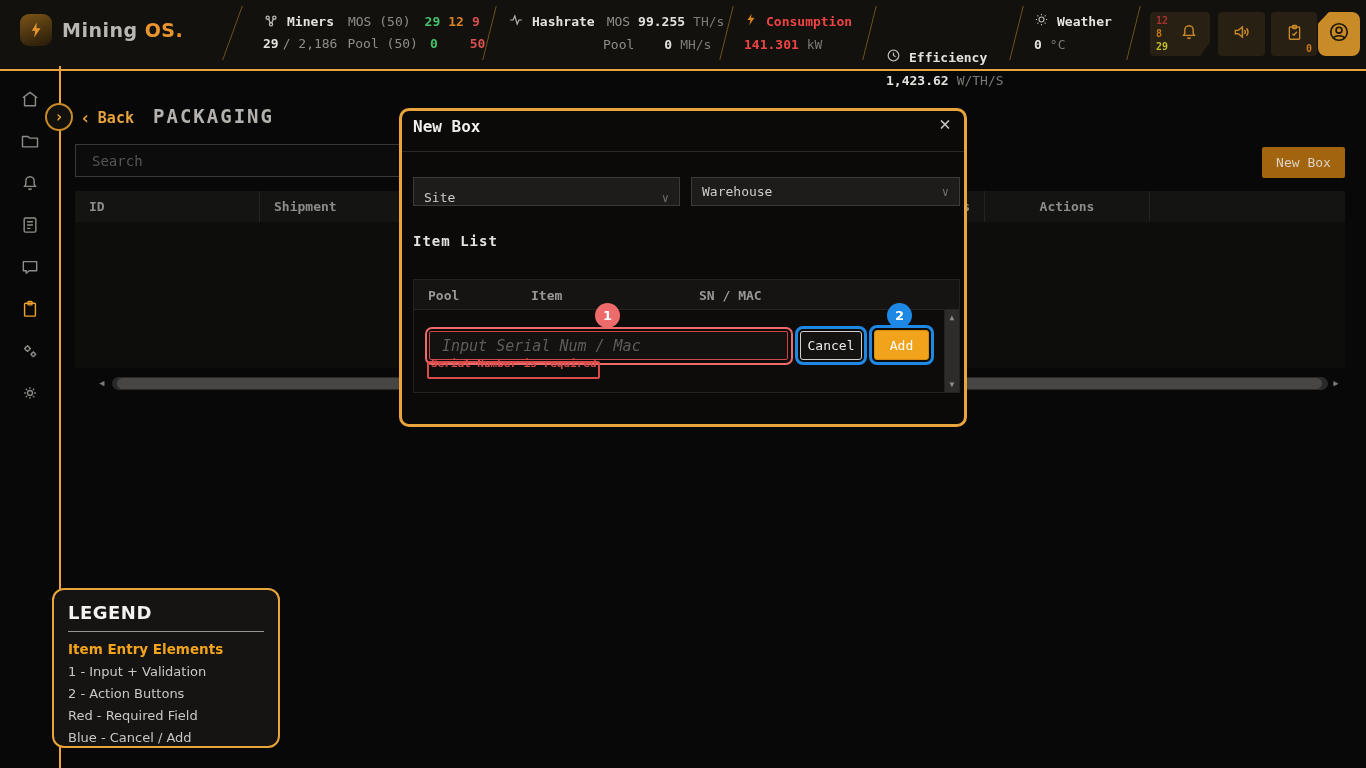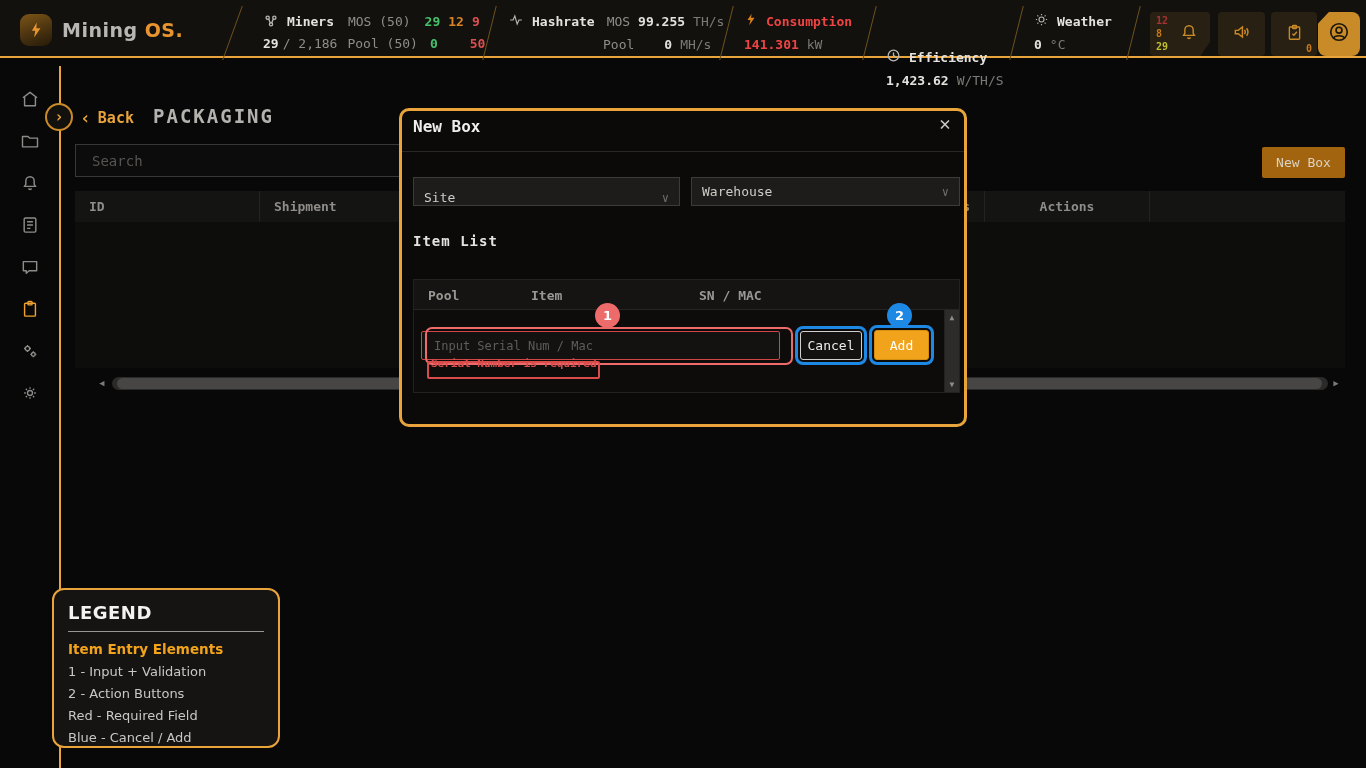--- a/index.html
+++ b/index.html
@@ -1,20 +1,20 @@
 <!DOCTYPE html>
 <html><head>
 <meta charset="utf-8">
 <style>
   * { margin:0; padding:0; box-sizing:border-box; }
   html,body { width:1366px; height:768px; background:#080808; overflow:hidden;
     font-family:"DejaVu Sans Mono","Liberation Mono",monospace; }
 
   
-  .topbar { position:absolute; left:0; top:0; width:1366px; height:58px;
+  .topbar { position:absolute; left:0; top:0; width:1366px; height:71px;
     background:#13110d; border-bottom:2px solid #E9A43C; }
   .logo-wrap { position:absolute; left:20px; top:14px; display:flex; align-items:center; gap:10px; }
   .logo-badge { width:32px; height:32px; border-radius:9px;
     background:linear-gradient(160deg,#7d5517 0%,#4a3310 55%,#241a08 100%);
     display:flex; align-items:center; justify-content:center; }
   .logo-text { font-family:"DejaVu Sans","Liberation Sans",sans-serif; font-weight:bold;
     font-size:19px; color:#b9b7b3; letter-spacing:.5px; }
   .logo-text .os { color:#E9952F; }
   .divider { position:absolute; top:6px; height:54px; width:0;
     border-left:1px solid #6e5220; transform:skewX(-14deg); }
@@ -82,23 +82,23 @@
     font-weight:bold; letter-spacing:1px; }
   .itable { position:absolute; left:11px; top:168px; width:547px; height:114px;
     border:1px solid #232220; background:#0d0c0b; }
   .itable-head { position:absolute; left:0; top:0; width:100%; height:30px; background:#151412;
     border-bottom:1px solid #262523; font-size:13px; font-weight:bold; color:#9a9894; }
   .ith { position:absolute; top:0; height:30px; display:flex; align-items:center; }
   .vtrack { position:absolute; right:0; top:30px; bottom:0; width:15px; background:#2d2c2b;
     border-left:1px solid #232220; display:flex; flex-direction:column;
     justify-content:space-between; align-items:center; padding:3px 0; }
   .varrow { color:#8f8d8b; font-size:8px; }
-  .serial-input { position:absolute; left:19px; top:220px; width:359px; height:29px;
+  .serial-input { position:absolute; left:27px; top:220px; width:359px; height:29px;
     background:#131211; border:1px solid #D04545; border-radius:2px; color:#b9b7b3;
-    font-size:12px; padding-left:12px; font-family:inherit; outline:none; }
+    font-size:15px; padding-left:12px; font-family:inherit; outline:none;font-style:italic; }
   .serial-input::placeholder { color:#5f5d5a; }
   .ann-red { position:absolute; left:23px; top:216px; width:368px; height:38px;
     border:2px solid #EE6B6B; border-radius:7px; pointer-events:none; }
   .error-box { position:absolute; left:25px; top:250px; width:173px; height:18px;
     border:2px solid #D84C4C; border-radius:2px; }
   .error-text { position:absolute; left:29px; top:246px; color:#D84C4C; font-size:11px;
     font-weight:bold; white-space:nowrap; }
   .cancel-btn { position:absolute; left:398px; top:220px; width:62px; height:29px;
     background:#131210; border:1px solid #cfcfcf; border-radius:3px; color:#efedea;
     font-size:13px; font-family:inherit; }

